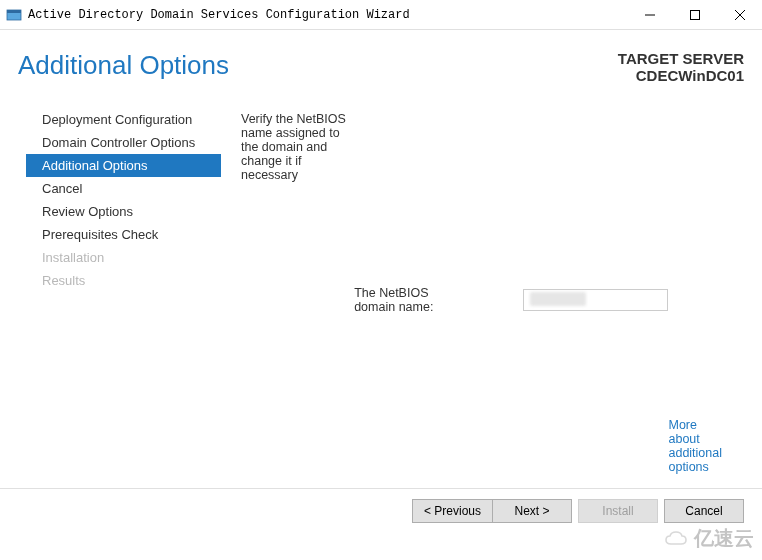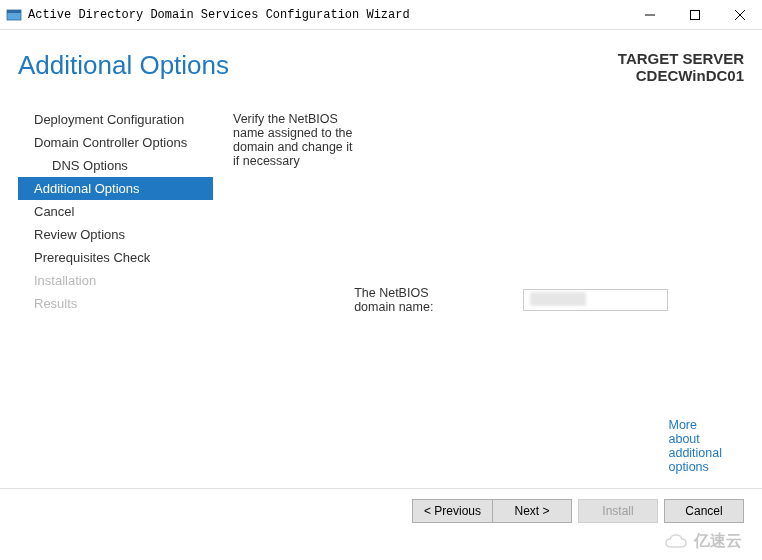--- a/index.html
+++ b/index.html
@@ -58,20 +58,21 @@
     .target-server {
       text-align: right;
       font-size: 15px;
     }
     .target-server .label { color: #333; font-weight: bold; }
     .target-server .value { color: #333; font-weight: bold; }
     .body-area {
       display: flex;
       padding-left: 18px;
       height: 390px;
+      margin-left: 8px;
     }
     .sidebar {
       width: 195px;
       padding-top: 10px;
     }
     .sidebar-item {
       padding: 4px 10px 4px 16px;
       font-size: 13px;
       color: #333;
       cursor: default;
@@ -145,28 +146,28 @@
       cursor: default;
     }
     .btn.disabled {
       color: #a0a0a0;
       border-color: #d0d0d0;
     }
     .btn-group { display: flex; gap: 0; }
     .btn-group .btn:first-child { border-right: none; }
     .watermark {
       position: absolute;
-      right: 20px;
+      right: 8px;
       bottom: 8px;
       display: flex;
       align-items: center;
       gap: 4px;
       color: #bababa;
       font-weight: bold;
-      font-size: 16px;
+      font-size: 20px;
       opacity: 0.85;
     }
     .watermark svg { opacity: 0.65; }
   </style>
 </head>
 <body>
 
 <div class="title-bar">
   <span class="app-icon">
     <svg width="16" height="16" viewBox="0 0 16 16">
@@ -200,21 +201,20 @@
   <div class="target-server">
     <div class="label">TARGET SERVER</div>
     <div class="value">CDECWinDC01</div>
   </div>
 </div>
 
 <div class="body-area">
   <div class="sidebar">
     <div class="sidebar-item">Deployment Configuration</div>
     <div class="sidebar-item">Domain Controller Options</div>
-    <div class="sidebar-item indent">DNS Options</div>
     <div class="sidebar-item selected">Additional Options</div>
     <div class="sidebar-item">Cancel</div>
     <div class="sidebar-item">Review Options</div>
     <div class="sidebar-item">Prerequisites Check</div>
     <div class="sidebar-item disabled">Installation</div>
     <div class="sidebar-item disabled">Results</div>
   </div>
 
   <div class="main-panel">
     <div class="instruction">Verify the NetBIOS name assigned to the domain and change it if necessary</div>

